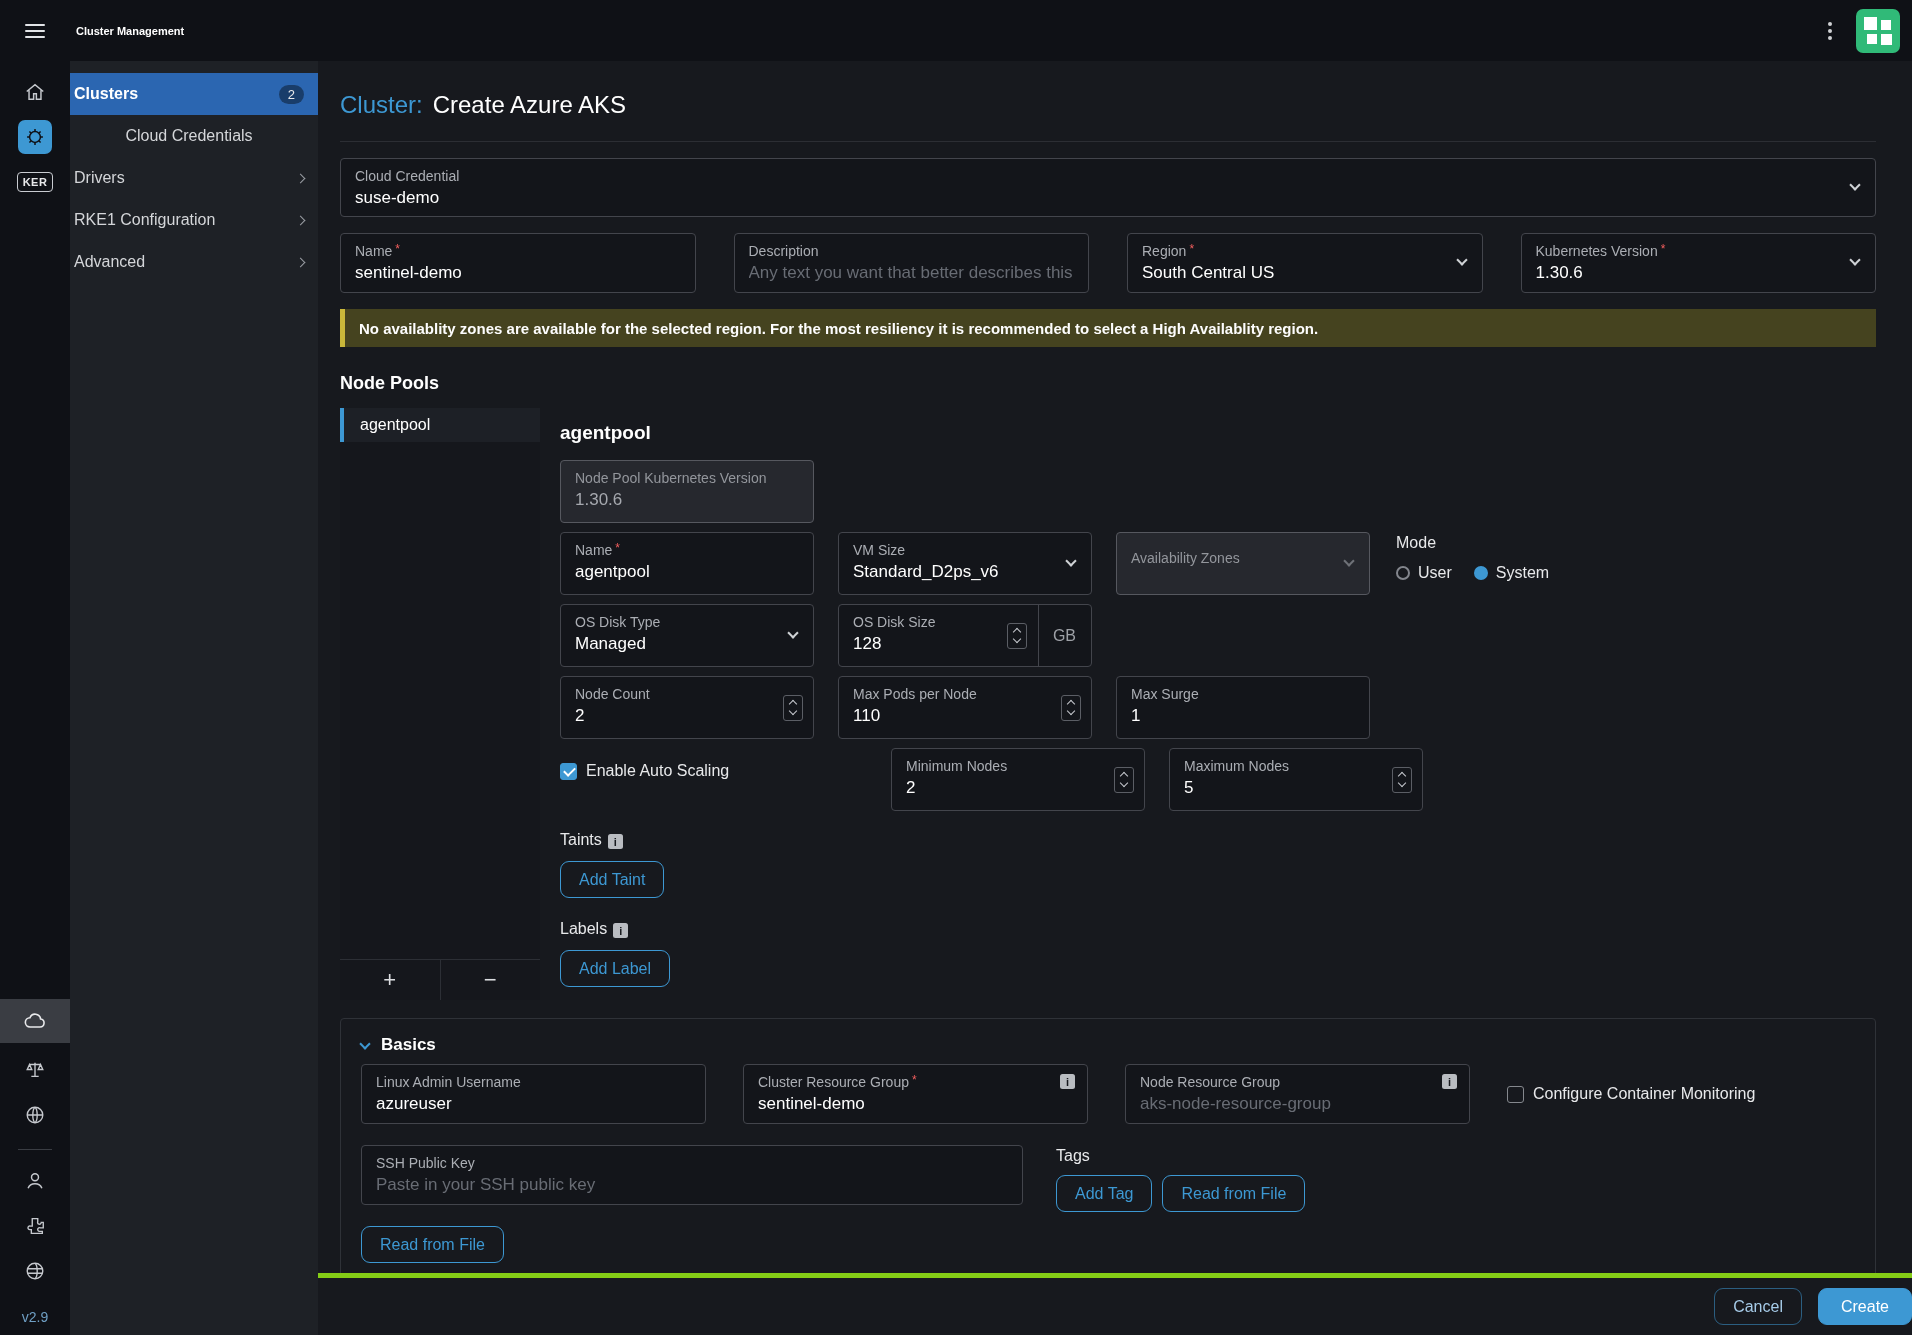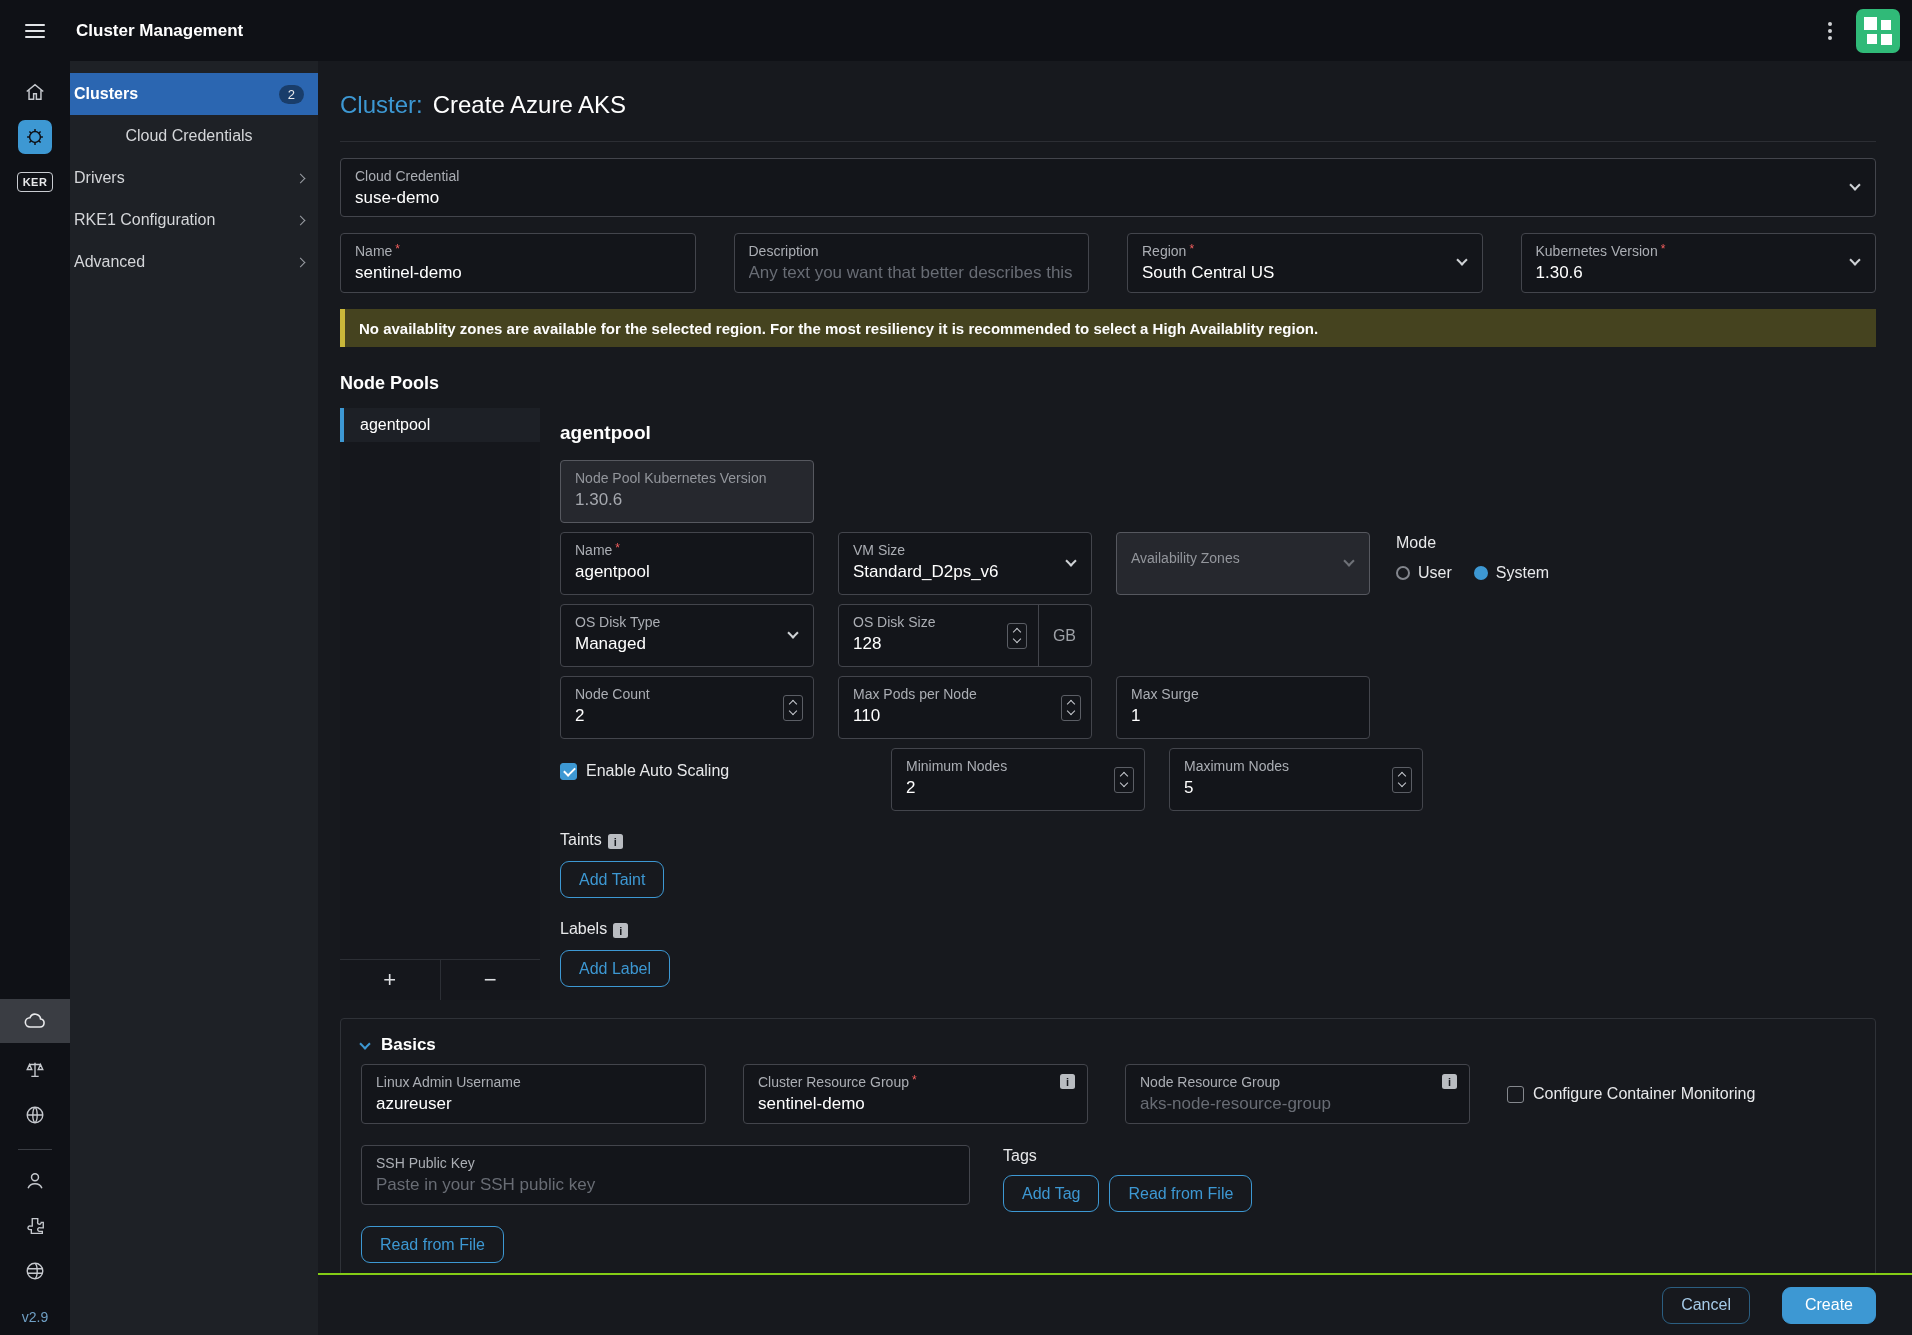--- a/index.html
+++ b/index.html
@@ -28,21 +28,21 @@
     font-family:"Liberation Sans","DejaVu Sans",sans-serif;
     font-size:16px;
   }
   .app{display:flex;flex-direction:column;width:100%;height:100%;}
 
   
   .topbar{flex:0 0 61px;background:var(--bg-dark);display:flex;align-items:center;}
   .rail-slot{width:70px;display:flex;justify-content:center;}
   .hamburger{background:none;border:none;display:flex;flex-direction:column;gap:4px;cursor:pointer;padding:6px;}
   .hamburger span{display:block;width:20px;height:2px;background:#e2e4e7;border-radius:1px;}
-  .topbar-title{font-size:17px;font-weight:600;color:#fff;margin-left:6px;}
+  .topbar-title{font-size:11px;font-weight:600;color:#fff;margin-left:6px;}
   .topbar-right{margin-left:auto;display:flex;align-items:center;gap:18px;padding-right:12px;}
   .kebab{background:none;border:none;display:flex;flex-direction:column;gap:3px;cursor:pointer;padding:6px;}
   .kebab span{width:4px;height:4px;border-radius:50%;background:#cfd1d4;}
   .logo{width:44px;height:44px;display:flex;}
 
   
   .body{flex:1;display:flex;min-height:0;}
 
   
   .rail{width:70px;background:var(--bg-dark);display:flex;flex-direction:column;align-items:center;padding-top:16px;flex:0 0 70px;}
@@ -78,21 +78,21 @@
   .fld-input{display:block;width:100%;background:transparent;border:none;outline:none;color:#fff;font-size:17px;font-family:inherit;padding:0;margin-top:4px;}
   .fld-input::placeholder{color:#686c74;}
   .fld.select{cursor:pointer;}
   .fld.disabled{background:var(--disabled-bg);border-color:#56585f;cursor:default;}
   .fld.disabled .fld-lbl{color:#93969c;}
   .fld.disabled .fld-val{color:#a6a9af;}
   .fld.disabled .chev{border-color:#6f7278;}
   .full{width:100%;height:59px;}
   .w307{width:254px;}
   .w345{width:345px;}
-  .w735{width:609px;}
+  .w735{width:662px;}
 
   .chev{display:inline-block;width:8px;height:8px;border-right:2px solid #cfd2d6;border-bottom:2px solid #cfd2d6;}
   .chev.down{transform:rotate(45deg);}
   .chev.right{transform:rotate(-45deg);width:7px;height:7px;border-width:1.5px;border-color:#9a9da3;}
   .chev.blue{border-color:var(--primary);}
   .sel-chev{position:absolute;right:16px;top:50%;margin-top:-7px;}
 
   .grid4{display:grid;grid-template-columns:repeat(4,1fr);gap:38px;margin-top:16px;}
 
   
@@ -154,21 +154,21 @@
   .panel .row{gap:37px;}
   .panel .row.r1{}
   .panel .row.r2{margin-top:21px;gap:33px;}
   .monitor-cell{display:flex;align-items:center;height:60px;}
   .tags-block{display:flex;flex-direction:column;}
   .tags-lbl{font-size:16px;color:var(--text);margin-top:2px;}
   .tags-btns{display:flex;gap:10px;margin-top:10px;}
   .rff{margin-top:14px;}
 
   
-  .footer{flex:0 0 62px;border-top:2px solid #84cc16;display:flex;align-items:center;justify-content:flex-end;gap:32px;padding-right:36px;}
+  .footer{flex:0 0 62px;border-top:5px solid #84cc16;display:flex;align-items:center;justify-content:flex-end;gap:16px;}
 
   svg.icon{display:block;}
 </style>
 </head>
 <body>
 
 <div class="app">
 
   <header class="topbar">
     <div class="rail-slot">

